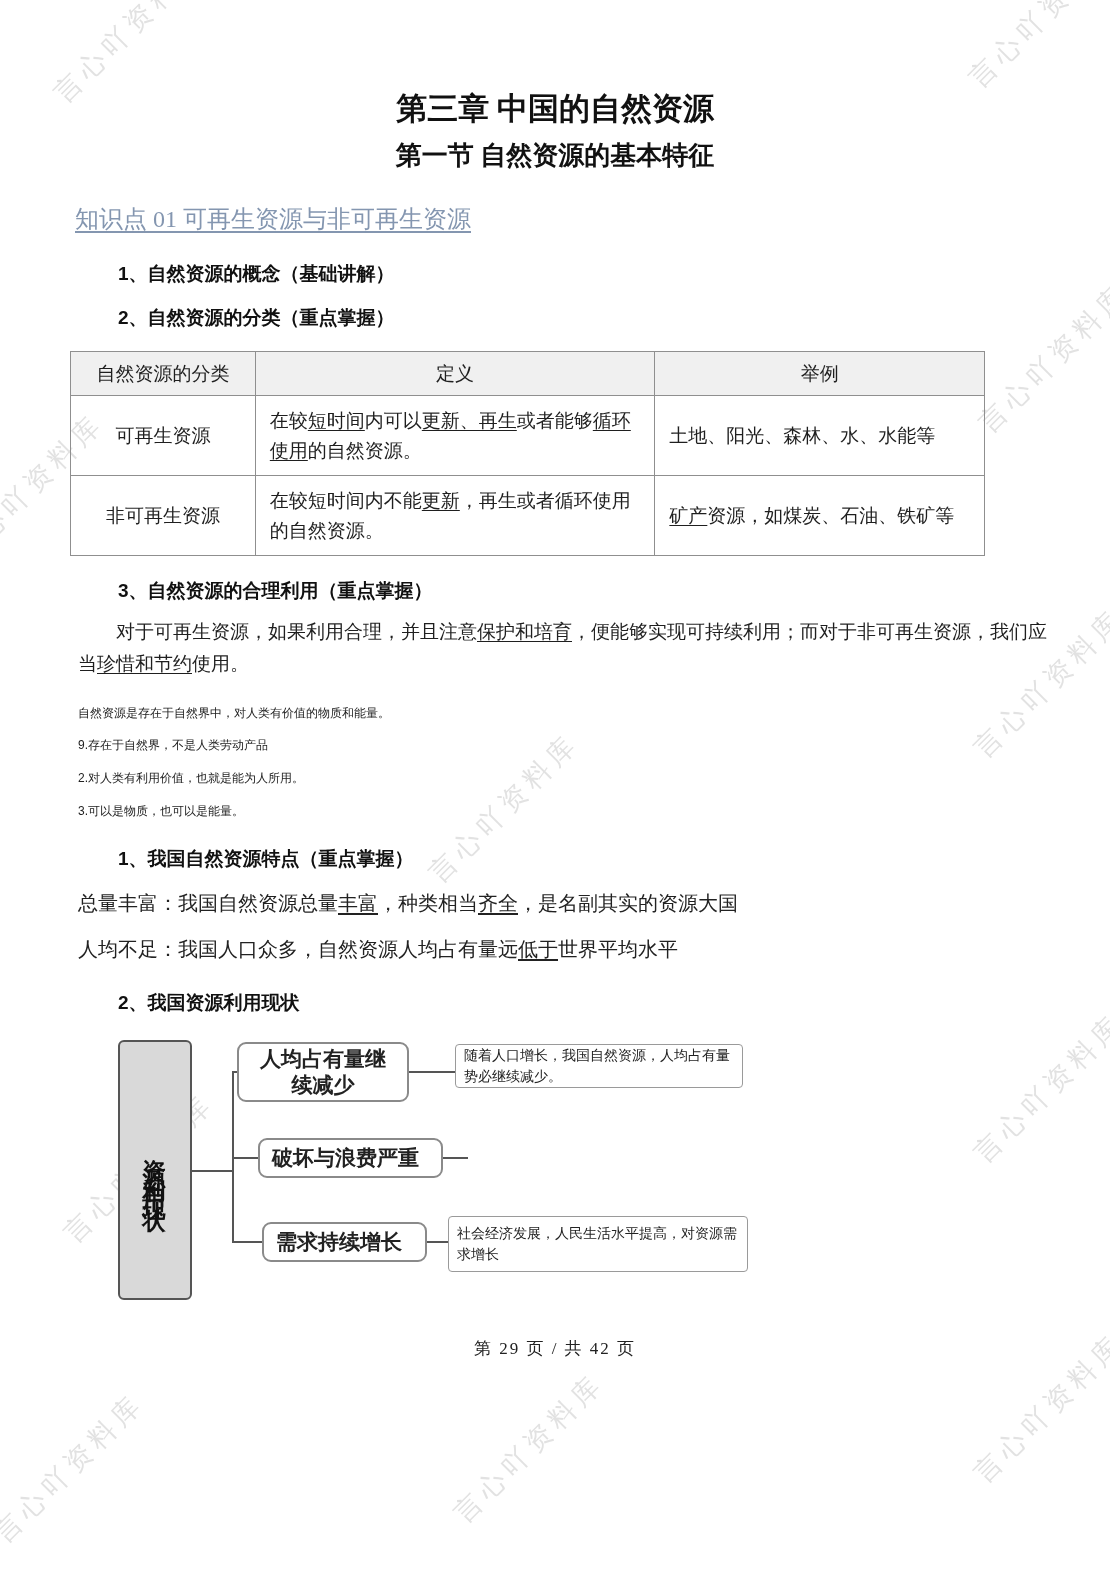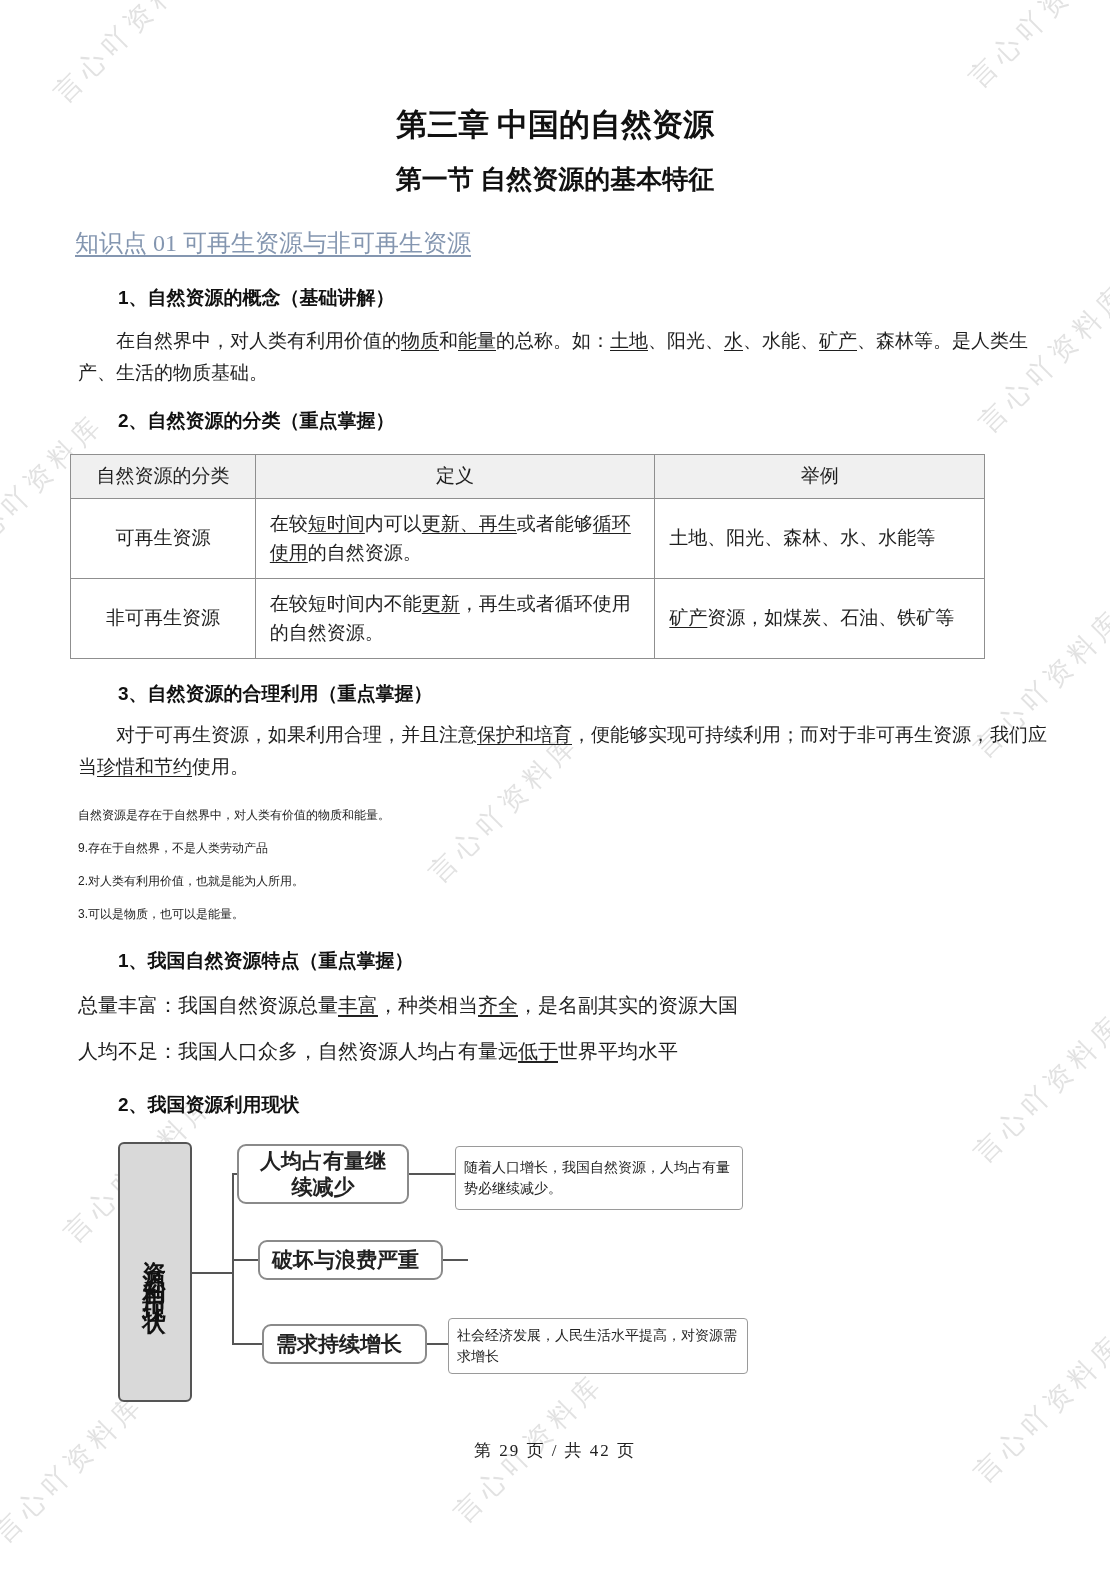--- a/index.html
+++ b/index.html
@@ -20,21 +20,21 @@
     font-size: 27px;
     letter-spacing: 6px;
     white-space: nowrap;
     transform: rotate(-45deg);
     font-family: "Liberation Sans", "DejaVu Sans", sans-serif;
     pointer-events: none;
     z-index: 0;
   }
   .content { position: relative; z-index: 1; }
   .doc-title {
-    margin: 16px; padding-top: 88px;
+    margin: 0; padding-top: 88px;
     text-align: center;
     font-size: 31px; font-weight: bold; color: #111;
   }
   .doc-subtitle {
     margin: 8px 0 0 0;
     text-align: center;
     font-size: 26px; font-weight: bold; color: #111;
   }
   .kp-heading {
     margin: 30px 0 0 75px;
@@ -131,21 +131,21 @@
     position: absolute;
     background: #fff;
     border: 1.5px solid #9a9a9a;
     border-radius: 4px;
     font-size: 14px;
     line-height: 1.5;
     padding: 5px 8px;
     display: flex; align-items: center;
     color: #222;
   }
-  .d-desc.r1 { left: 455px; top: 10px;  width: 288px; height: 64px; }
+  .d-desc.r1 { left: 455px; top: 10px;  width: 288px; height: 44px; }
   .d-desc.r2 { left: 468px; top: 106px; width: 258px; height: 36px; }
   .d-desc.r3 { left: 448px; top: 182px; width: 300px; height: 56px; }
   .d-line { position: absolute; background: #555; }
   .footer {
     margin-top: 18px;
     text-align: center;
     font-size: 17px;
     letter-spacing: 2px;
     color: #222;
   }
@@ -169,21 +169,20 @@
 
   <div class="content">
 
     <h1 class="doc-title">第三章 中国的自然资源</h1>
     <h2 class="doc-subtitle">第一节 自然资源的基本特征</h2>
 
     <div class="kp-heading">知识点 01 可再生资源与非可再生资源</div>
 
     <div class="bold-item">1、自然资源的概念（基础讲解）</div>
 
-    <p class="body"><span>在自然界中，对人类有利用价值的</span><span class="u">物质</span><span>和</span><span class="u">能量</span><span>的总称。如：</span><span class="u">土地</span><span>、阳光、</span><span class="u">水</span><span>、水能、</span><span class="u">矿产</span><span>、森林等。是人类生产、生活的物质基础。</span></p>
 
     <div class="bold-item" style="margin-top:18px;">2、自然资源的分类（重点掌握）</div>
 
     <table class="cls-table">
       <colgroup>
           <col class="c1">
           <col class="c2">
           <col class="c3">
         </colgroup>
       <thead>

